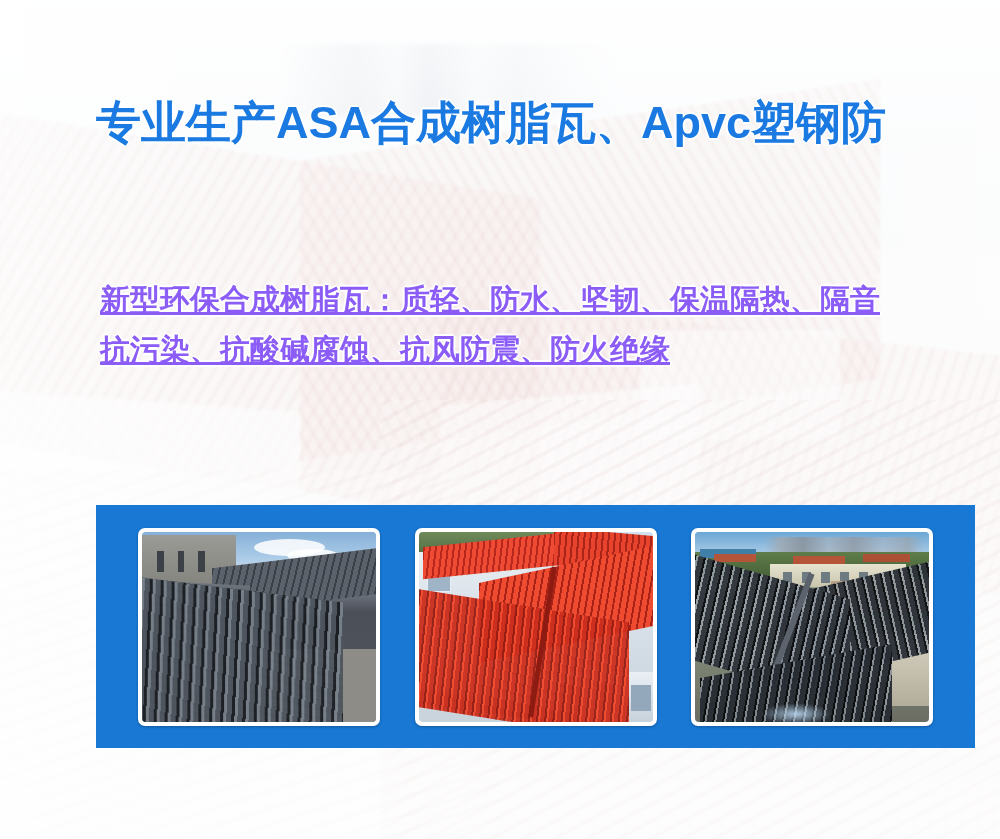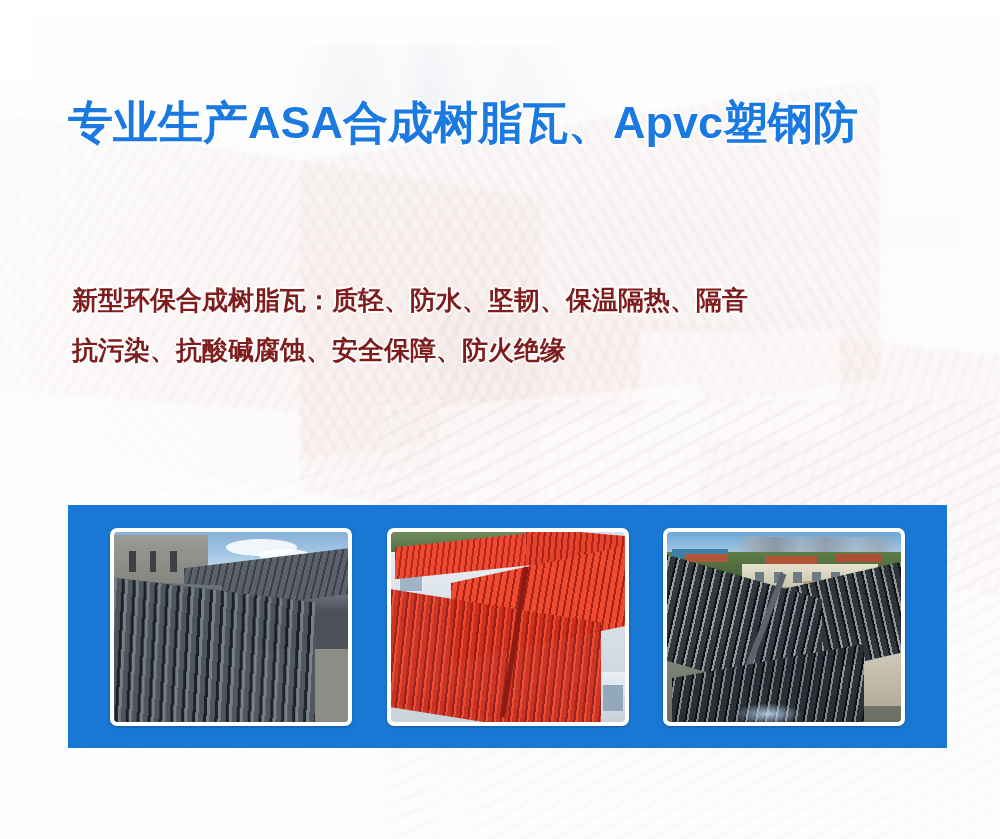--- a/index.html
+++ b/index.html
@@ -131,20 +131,21 @@
       rgba(255,255,255,.10) 26%,
       rgba(255,255,255,0) 50%,
       rgba(255,255,255,.06) 78%,
       rgba(255,255,255,.18) 100%);
   }
 
   
   .content {
     position: absolute;
     inset: 0;
+    margin-left: 28px;
   }
 
   .headline {
     position: absolute;
     left: 68px;
     top: 92px;
     width: 880px;
     color: #1a7ae2;
     font-size: 45px;
     font-weight: bold;
@@ -157,29 +158,30 @@
        1px -1px 0 #ffffff, -1px 1px 0 #ffffff;
     white-space: nowrap;
   }
   .headline .hl-line { display: block; }
 
   .subcopy {
     position: absolute;
     left: 72px;
     top: 275px;
     width: 890px;
-    color: #7f1d1d;
-    font-size: 26px;
+    color: #8b5cf6;
+    font-size: 30px;
     font-weight: bold;
     line-height: 50px;
     text-shadow:
        2px 0 0 rgba(255,255,255,.95), -2px 0 0 rgba(255,255,255,.95),
        0 2px 0 rgba(255,255,255,.95), 0 -2px 0 rgba(255,255,255,.95),
        1px 1px 0 rgba(255,255,255,.95), -1px -1px 0 rgba(255,255,255,.95);
     white-space: nowrap;
+    text-decoration: underline;
   }
   .subcopy .sc-line { display: block; }
   .subcopy .sc-line.gap { margin-top: 14px; }
 
   
   .gallery {
     position: absolute;
     left: 68px;
     top: 505px;
     width: 879px;
@@ -354,21 +356,21 @@
   </div>
 
   <div class="content">
 
     <div class="headline">
       <span class="hl-line">专业生产ASA合成树脂瓦、Apvc塑钢防</span>
     </div>
 
     <div class="subcopy">
       <span class="sc-line">新型环保合成树脂瓦：质轻、防水、坚韧、保温隔热、隔音</span>
-      <span class="sc-line">抗污染、抗酸碱腐蚀、安全保障、防火绝缘</span>
+      <span class="sc-line">抗污染、抗酸碱腐蚀、抗风防震、防火绝缘</span>
     </div>
 
     <div class="gallery">
 
       <div class="photo-frame">
         <div class="photo p1">
           <div class="sky"></div>
           <div class="cloud c1"></div>
           <div class="cloud c2"></div>
           <div class="bld">

